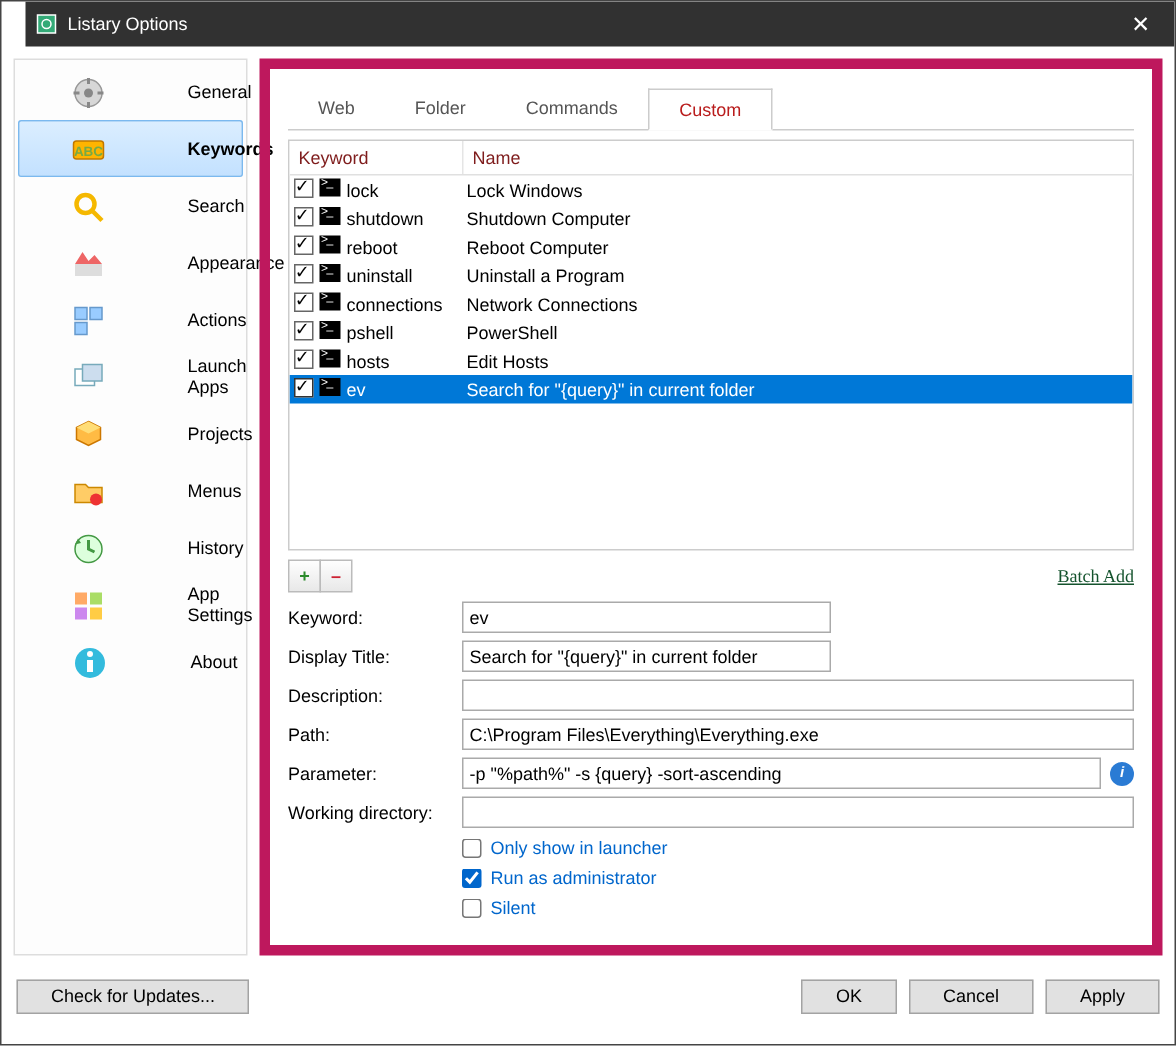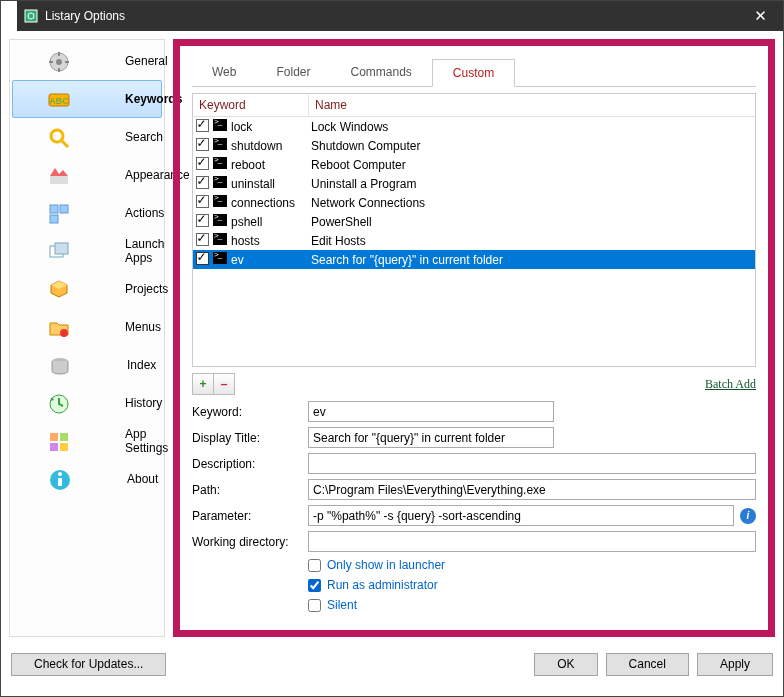--- a/index.html
+++ b/index.html
@@ -153,29 +153,20 @@
           <svg width="24" height="24">
             <path d="M3 7 L10 7 L12 9 L21 9 L21 19 L3 19 Z" fill="#fc6" stroke="#c80"></path>
             <circle cx="17" cy="17" r="4" fill="#e33"></circle>
           </svg>
         </span>
         <span class="lbl">Menus</span>
       </div>
       <div class="sidebar-item">
         <span class="icn">
           <svg width="24" height="24">
-            <ellipse cx="12" cy="7" rx="8" ry="3" fill="#bbb"></ellipse>
-            <path d="M4 7 L4 17 A8 3 0 0 0 20 17 L20 7" fill="#ccc" stroke="#999"></path>
-          </svg>
-        </span>
-        <span class="lbl">Index</span>
-      </div>
-      <div class="sidebar-item">
-        <span class="icn">
-          <svg width="24" height="24">
             <circle cx="12" cy="12" r="9" fill="#dfd" stroke="#494"></circle>
             <path d="M12 6 L12 12 L16 14" stroke="#494" stroke-width="2" fill="none"></path>
             <path d="M5 5 L3 9 L7 8" fill="#494"></path>
           </svg>
         </span>
         <span class="lbl">History</span>
       </div>
       <div class="sidebar-item">
         <span class="icn">
           <svg width="24" height="24">

